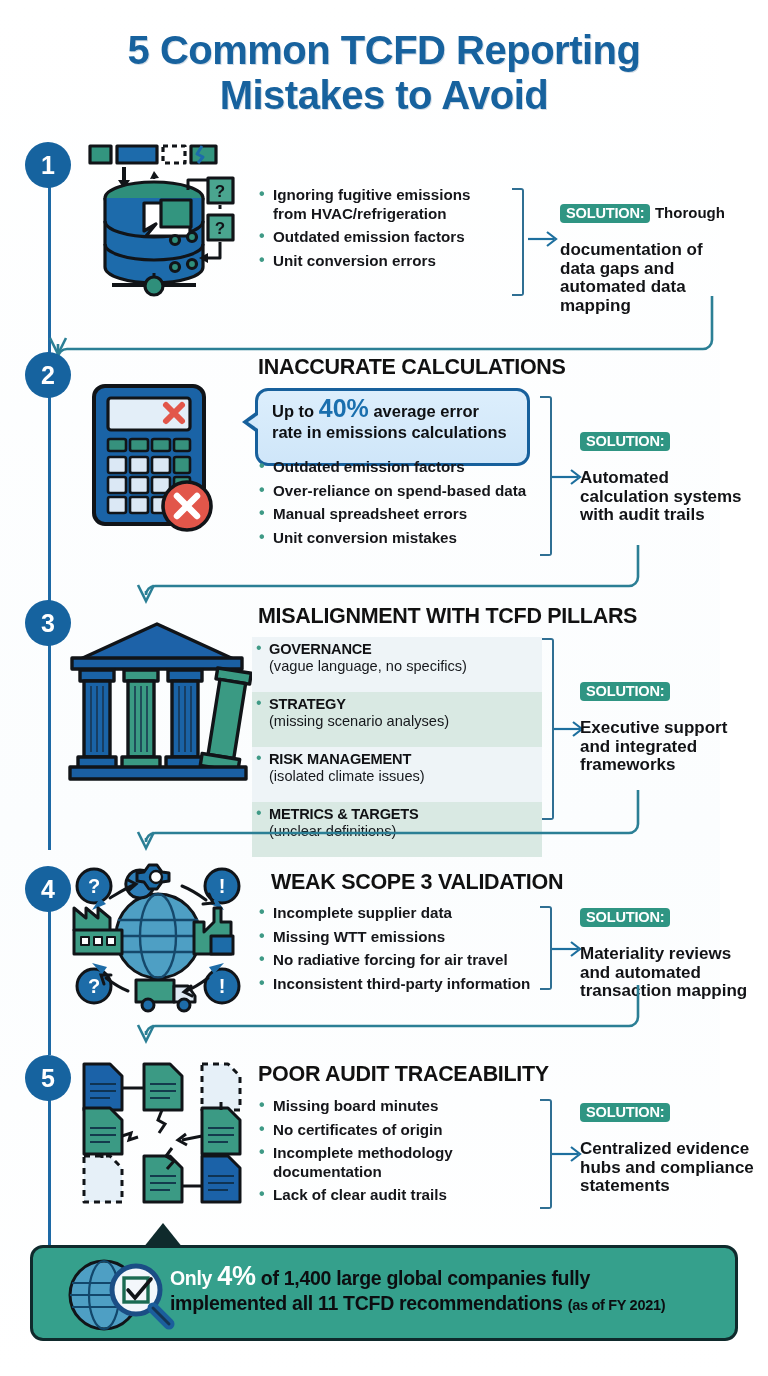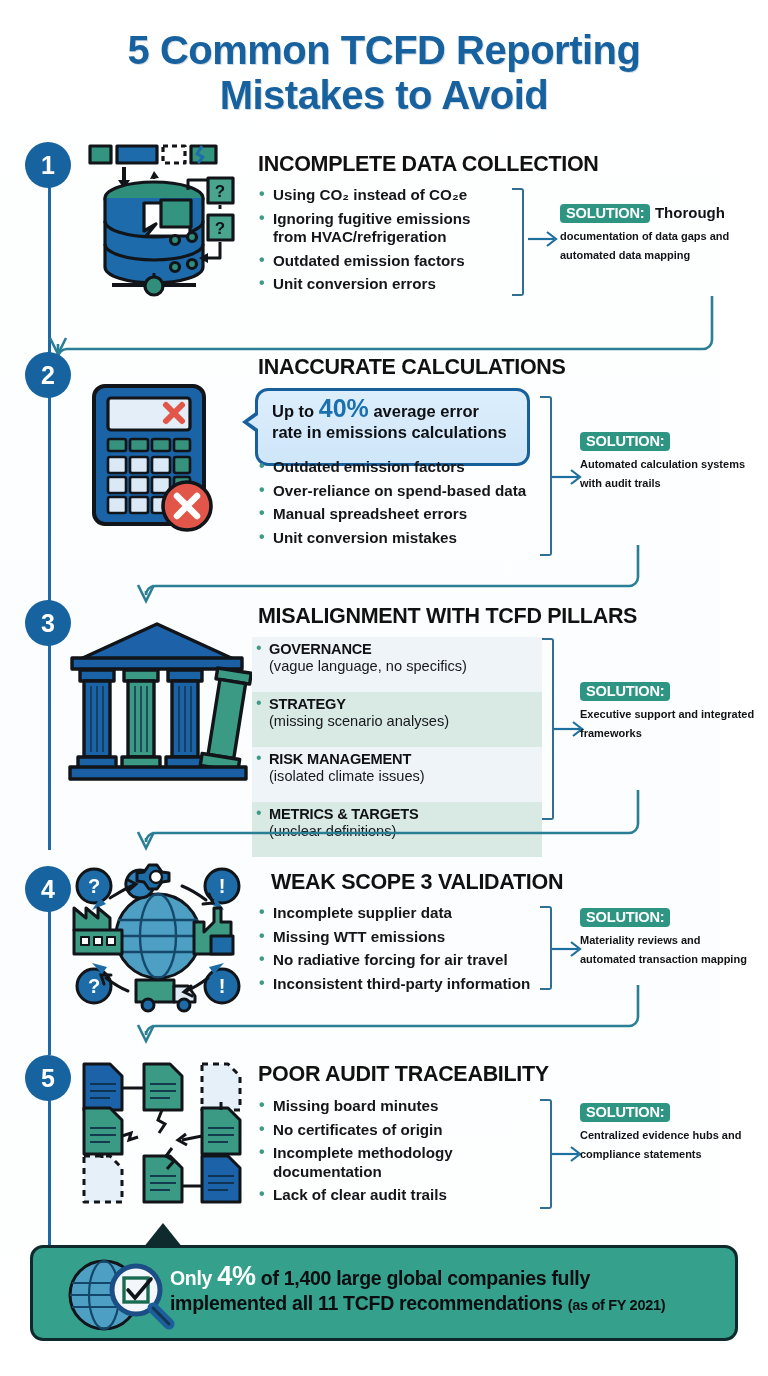--- a/index.html
+++ b/index.html
@@ -101,23 +101,23 @@
     padding: 1px 6px 2px 6px;
     border-radius: 4px;
     letter-spacing: -0.2px;
   }
   .soltext {
     font-size: 15px; line-height: 18.5px;
     color: #121316; font-weight: bold;
     display:inline;
   }
   .solbody {
-    font-size: 11px; line-height: 18.5px;
+    font-size: 17px; line-height: 18.5px;
     color: #121316; font-weight: bold;
-    margin-top: 4px;
+    margin-top: 18px;
   }
 
   
   .flow { position: absolute; left: 0; width: 768px; pointer-events: none; }
 
   
   .bubble {
     position: absolute;
     background: linear-gradient(180deg,#dceefc 0%,#cfe6f9 100%);
     border: 3px solid #17609c;
@@ -226,24 +226,22 @@
       <path d="M136 99 l0 16 l-18 0" stroke="#111418" stroke-width="3"></path>
       <path d="M124 110 l-9 5 l9 5" fill="#111418" stroke="none"></path>
       <path d="M28 142 h84" stroke="#111418" stroke-width="4"></path>
       <path d="M70 130 v8" stroke="#111418" stroke-width="3"></path>
       <circle cx="70" cy="143" r="9" fill="#2f8f7b"></circle>
     </g>
     <text x="136" y="54" font-family="Liberation Sans, sans-serif" font-size="17" font-weight="bold" fill="#111418" text-anchor="middle">?</text>
     <text x="136" y="91" font-family="Liberation Sans, sans-serif" font-size="17" font-weight="bold" fill="#111418" text-anchor="middle">?</text>
   </svg>
 
-  <div class="sec-title" style="left:258px;top:152px;">INCOMPLETE DATA COLLECTION</div>
 
   <div class="blist" style="left:258px;top:186px;width:250px;">
-    <div class="bitem">Using CO₂ instead of CO₂e</div>
     <div class="bitem">Ignoring fugitive emissions from HVAC/refrigeration</div>
     <div class="bitem">Outdated emission factors</div>
     <div class="bitem">Unit conversion errors</div>
   </div>
 
   <div class="bracket" style="left:512px;top:188px;height:108px;"></div>
   <svg class="barrow" style="left:527px;top:228px;" width="34" height="22" viewBox="0 0 34 22">
     <path d="M1 11 H27" stroke="#1d6f9e" stroke-width="2.2" fill="none"></path>
     <path d="M20 4 L29 11 L20 18" stroke="#1d6f9e" stroke-width="2.2" fill="none"></path>
   </svg>

